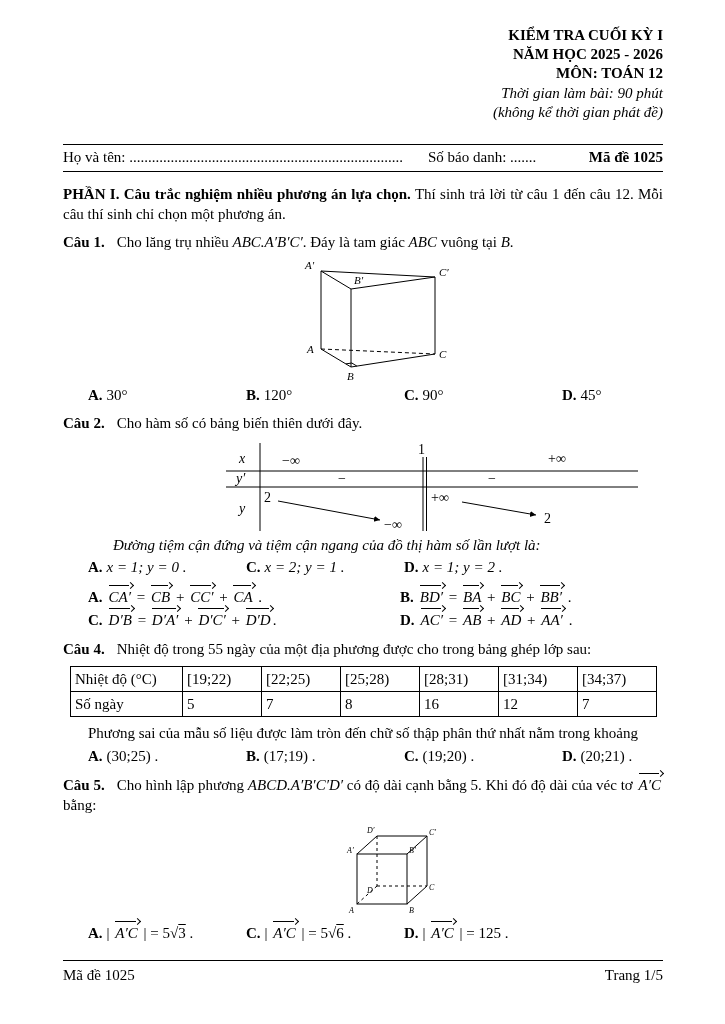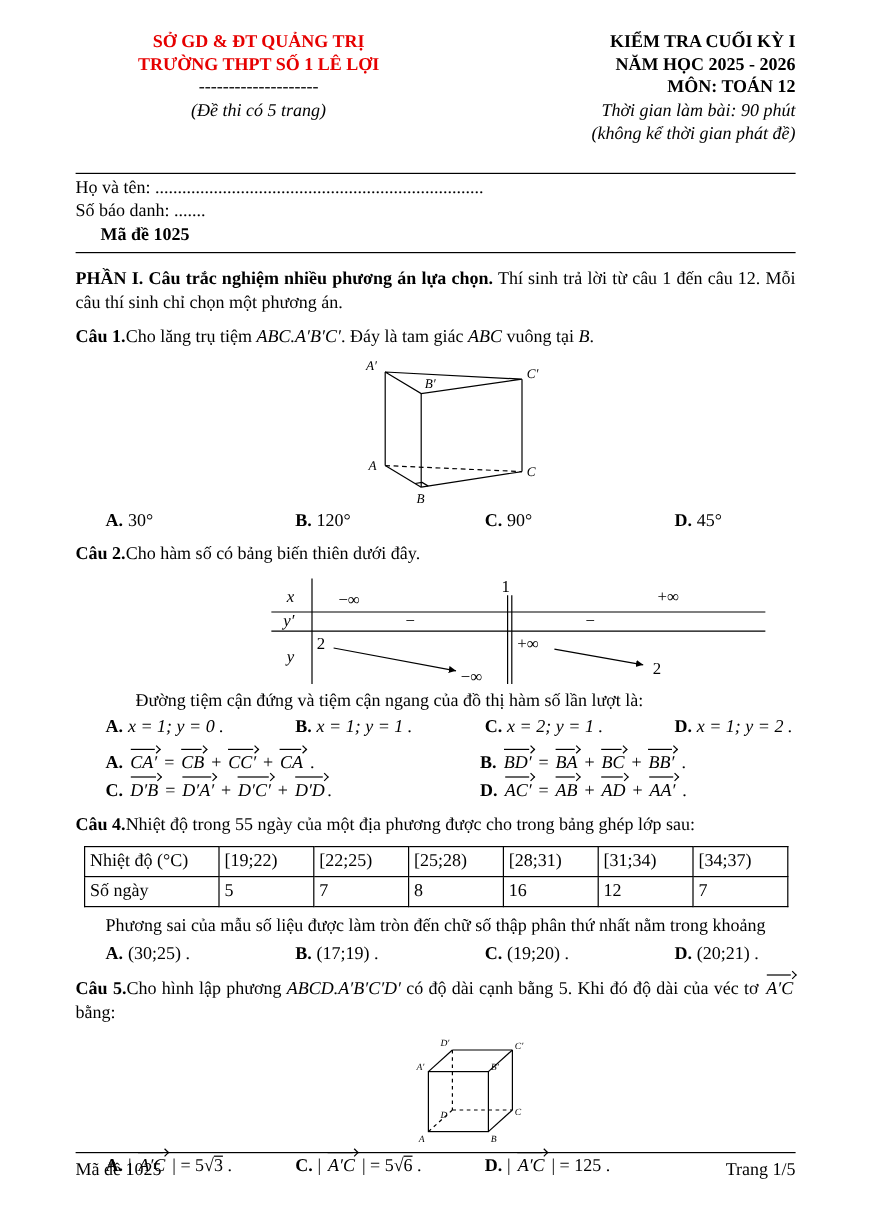--- a/index.html
+++ b/index.html
@@ -15,31 +15,31 @@
   .italic { font-style:italic; }
   .red { color:#e60000; }
   .math { font-style:italic; }
 
   .header { display:flex; line-height:1.28; }
   .h-left { width:305px; text-align:center; }
   .h-right { flex:1; text-align:right; }
 
   .info-row {
     margin-top:22px; border-top:1.5px solid #000; border-bottom:1.5px solid #000;
-    padding:3px 0 4px; display:flex; align-items:baseline;flex-direction:column;
+    padding:3px 0 4px; display:flex; align-items:baseline;
   }
   .info-name { flex:1; }
   .info-sbd { width:140px; }
   .info-code { width:95px; text-align:right; font-weight:bold; }
 
   .part-title { margin-top:13px; text-align:justify; }
 
   .question { margin-top:9px; }
   .stem { text-align:justify; }
-  .stem b.qlabel { margin-right:0; }
+  .stem b.qlabel { margin-right:12px; }
 
   .opts { display:flex; margin-top:3px; padding-left:25px; }
   .opts .opt { white-space:nowrap; }
   .opts-4 .opt { width:158px; }
   .opts-4 .opt:last-child { width:auto; }
   .opts-2 .opt { width:312px; }
   .opts-2 .opt:last-child { width:auto; }
   .opt b { margin-right:4px; }
 
   
@@ -49,21 +49,21 @@
     content:""; position:absolute; right:-2px; top:-4px; width:4px; height:4px;
     border-top:1px solid #000; border-right:1px solid #000; transform:rotate(45deg);
   }
   .tok { font-style:normal; }
   .ovl { text-decoration:overline; }
 
   .fig-prism { display:block; margin:4px 0 2px 240px; }
   .fig-bbt   { display:block; margin:7px 0 3px 163px; }
   .fig-cube  { display:block; margin:5px 0 3px 280px; }
 
-  .lead-indent50 { padding-left:50px; }
+  .lead-indent50 { padding-left:50px;font-style:italic; }
   .lead-indent25 { padding-left:25px; }
 
   .q4-table { border-collapse:collapse; margin:7px 0 7px 7px; }
   .q4-table td {
     border:1px solid #000; text-align:left; padding:2px 4px; height:25px;
   }
   .q4-table td.first { width:112px; }
   .q4-table td.cell { width:79px; }
 
   .footer {
@@ -74,45 +74,39 @@
 
   svg text { font-family:"Liberation Serif","DejaVu Serif",serif; }
   .itx { font-style:italic; }
 </style>
 </head>
 <body>
 
 <div class="page">
 
   <div class="header">
-    <div class="h-left">
-      <div class="red bold">SỞ GD &amp; ĐT QUẢNG TRỊ</div>
-      <div class="red bold">TRƯỜNG THPT SỐ 1 LÊ LỢI</div>
-      <div>--------------------</div>
-      <div class="italic">(Đề thi có 5 trang)</div>
-    </div>
     <div class="h-right">
       <div class="bold">KIỂM TRA CUỐI KỲ I</div>
       <div class="bold">NĂM HỌC 2025 - 2026</div>
       <div class="bold">MÔN: TOÁN 12</div>
       <div class="italic">Thời gian làm bài: 90 phút</div>
       <div class="italic">(không kể thời gian phát đề)</div>
     </div>
   </div>
 
   <div class="info-row">
     <span class="info-name">Họ và tên: .........................................................................</span>
     <span class="info-sbd">Số báo danh: .......</span>
     <span class="info-code">Mã đề 1025</span>
   </div>
 
   <p class="part-title"><b>PHẦN I. Câu trắc nghiệm nhiều phương án lựa chọn.</b><span> Thí sinh trả lời từ câu 1 đến câu 12. Mỗi câu thí sinh chỉ chọn một phương án.</span></p>
 
   <div class="question">
-    <p class="stem"><b class="qlabel">Câu 1.</b><span>Cho lăng trụ tiệm </span><i class="math">ABC.A′B′C′</i><span>. Đáy là tam giác </span><i class="math">ABC</i><span> vuông tại </span><i class="math">B</i><span>.</span></p>
+    <p class="stem"><b class="qlabel">Câu 1.</b><span>Cho lăng trụ nhiều </span><i class="math">ABC.A′B′C′</i><span>. Đáy là tam giác </span><i class="math">ABC</i><span> vuông tại </span><i class="math">B</i><span>.</span></p>
 
     <svg class="fig-prism" width="150" height="126" viewBox="0 0 150 126">
       <g stroke="#000" fill="none" stroke-width="1">
         <path d="M18 14 L132 20 L48 32 Z"></path>
         <line x1="18" y1="14" x2="18" y2="92"></line>
         <line x1="132" y1="20" x2="132" y2="97"></line>
         <line x1="48" y1="32" x2="48" y2="110"></line>
         <line x1="18" y1="92" x2="48" y2="110"></line>
         <line x1="48" y1="110" x2="132" y2="97"></line>
         <line x1="18" y1="92" x2="132" y2="97" stroke-dasharray="4 3"></line>
@@ -170,21 +164,20 @@
       <g stroke="#000" stroke-width="1">
         <line x1="52" y1="60" x2="154" y2="79" marker-end="url(#arr)"></line>
         <line x1="236" y1="61" x2="310" y2="74" marker-end="url(#arr)"></line>
       </g>
     </svg>
 
     <p class="lead-indent50">Đường tiệm cận đứng và tiệm cận ngang của đồ thị hàm số lần lượt là:</p>
 
     <div class="opts opts-4">
       <span class="opt"><b>A.</b><span class="math">x = 1; y = 0 .</span></span>
-      <span class="opt"><b>B.</b><span class="math">x = 1; y = 1 .</span></span>
       <span class="opt"><b>C.</b><span class="math">x = 2; y = 1 .</span></span>
       <span class="opt"><b>D.</b><span class="math">x = 1; y = 2 .</span></span>
     </div>
   </div>
 
   <div class="question">
 
     <div class="opts opts-2">
       <span class="opt"><b>A.</b><span class="toks"><span class="vec">CA′</span><span class="tok"> = </span><span class="vec">CB</span><span class="tok"> + </span><span class="vec">CC′</span><span class="tok"> + </span><span class="vec">CA</span><span class="tok"> .</span></span></span>
       <span class="opt"><b>B.</b><span class="toks"><span class="vec">BD′</span><span class="tok"> = </span><span class="vec">BA</span><span class="tok"> + </span><span class="vec">BC</span><span class="tok"> + </span><span class="vec">BB′</span><span class="tok"> .</span></span></span>

